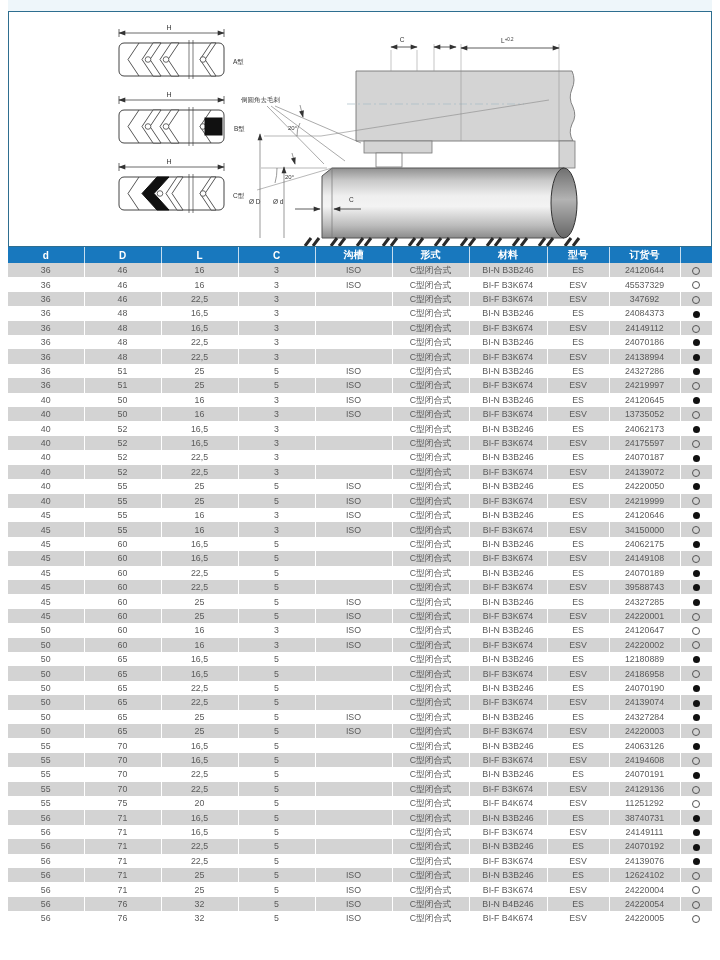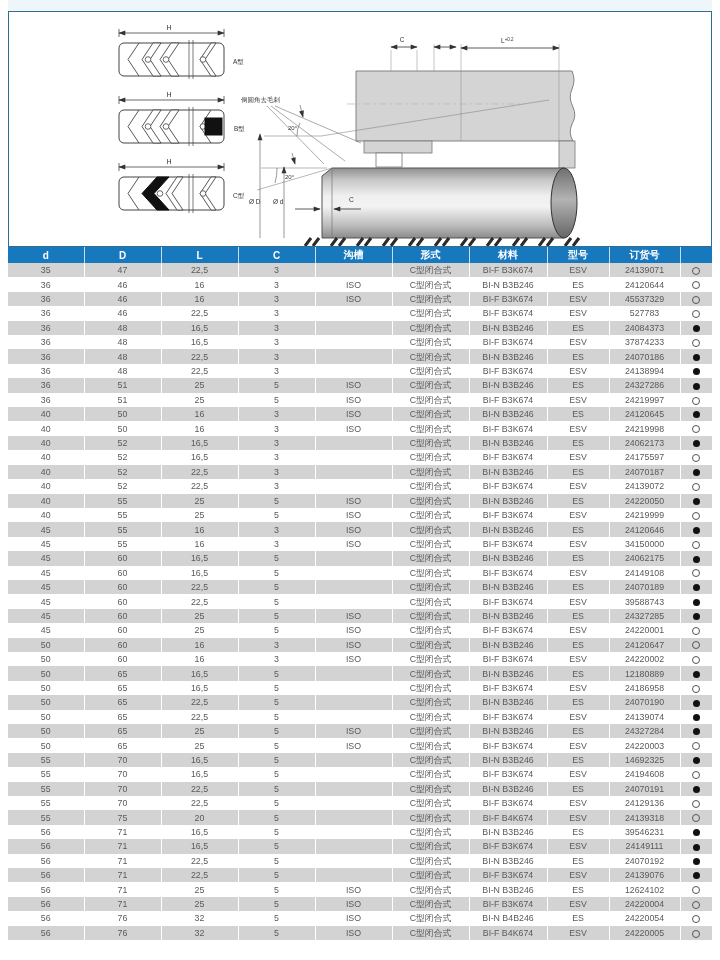--- a/index.html
+++ b/index.html
@@ -213,32 +213,20 @@
         <th>沟槽</th>
         <th>形式</th>
         <th>材料</th>
         <th>型号</th>
         <th>订货号</th>
         <th></th>
       </tr>
   </thead>
   <tbody>
       <tr>
-        <td>35</td>
-        <td>47</td>
-        <td>22,5</td>
-        <td>3</td>
-        <td></td>
-        <td>C型闭合式</td>
-        <td>BI-F B3K674</td>
-        <td>ESV</td>
-        <td>24139071</td>
-        <td><span class="circle open"></span></td>
-      </tr>
-      <tr>
         <td>36</td>
         <td>46</td>
         <td>16</td>
         <td>3</td>
         <td>ISO</td>
         <td>C型闭合式</td>
         <td>BI-N B3B246</td>
         <td>ES</td>
         <td>24120644</td>
         <td><span class="circle open"></span></td>
@@ -257,21 +245,21 @@
       </tr>
       <tr>
         <td>36</td>
         <td>46</td>
         <td>22,5</td>
         <td>3</td>
         <td></td>
         <td>C型闭合式</td>
         <td>BI-F B3K674</td>
         <td>ESV</td>
-        <td>527783</td>
+        <td>347692</td>
         <td><span class="circle open"></span></td>
       </tr>
       <tr>
         <td>36</td>
         <td>48</td>
         <td>16,5</td>
         <td>3</td>
         <td></td>
         <td>C型闭合式</td>
         <td>BI-N B3B246</td>
@@ -281,21 +269,21 @@
       </tr>
       <tr>
         <td>36</td>
         <td>48</td>
         <td>16,5</td>
         <td>3</td>
         <td></td>
         <td>C型闭合式</td>
         <td>BI-F B3K674</td>
         <td>ESV</td>
-        <td>37874233</td>
+        <td>24149112</td>
         <td><span class="circle open"></span></td>
       </tr>
       <tr>
         <td>36</td>
         <td>48</td>
         <td>22,5</td>
         <td>3</td>
         <td></td>
         <td>C型闭合式</td>
         <td>BI-N B3B246</td>
@@ -353,21 +341,21 @@
       </tr>
       <tr>
         <td>40</td>
         <td>50</td>
         <td>16</td>
         <td>3</td>
         <td>ISO</td>
         <td>C型闭合式</td>
         <td>BI-F B3K674</td>
         <td>ESV</td>
-        <td>24219998</td>
+        <td>13735052</td>
         <td><span class="circle open"></span></td>
       </tr>
       <tr>
         <td>40</td>
         <td>52</td>
         <td>16,5</td>
         <td>3</td>
         <td></td>
         <td>C型闭合式</td>
         <td>BI-N B3B246</td>
@@ -629,21 +617,21 @@
       </tr>
       <tr>
         <td>55</td>
         <td>70</td>
         <td>16,5</td>
         <td>5</td>
         <td></td>
         <td>C型闭合式</td>
         <td>BI-N B3B246</td>
         <td>ES</td>
-        <td>14692325</td>
+        <td>24063126</td>
         <td><span class="circle filled"></span></td>
       </tr>
       <tr>
         <td>55</td>
         <td>70</td>
         <td>16,5</td>
         <td>5</td>
         <td></td>
         <td>C型闭合式</td>
         <td>BI-F B3K674</td>
@@ -677,33 +665,33 @@
       </tr>
       <tr>
         <td>55</td>
         <td>75</td>
         <td>20</td>
         <td>5</td>
         <td></td>
         <td>C型闭合式</td>
         <td>BI-F B4K674</td>
         <td>ESV</td>
-        <td>24139318</td>
+        <td>11251292</td>
         <td><span class="circle open"></span></td>
       </tr>
       <tr>
         <td>56</td>
         <td>71</td>
         <td>16,5</td>
         <td>5</td>
         <td></td>
         <td>C型闭合式</td>
         <td>BI-N B3B246</td>
         <td>ES</td>
-        <td>39546231</td>
+        <td>38740731</td>
         <td><span class="circle filled"></span></td>
       </tr>
       <tr>
         <td>56</td>
         <td>71</td>
         <td>16,5</td>
         <td>5</td>
         <td></td>
         <td>C型闭合式</td>
         <td>BI-F B3K674</td>

